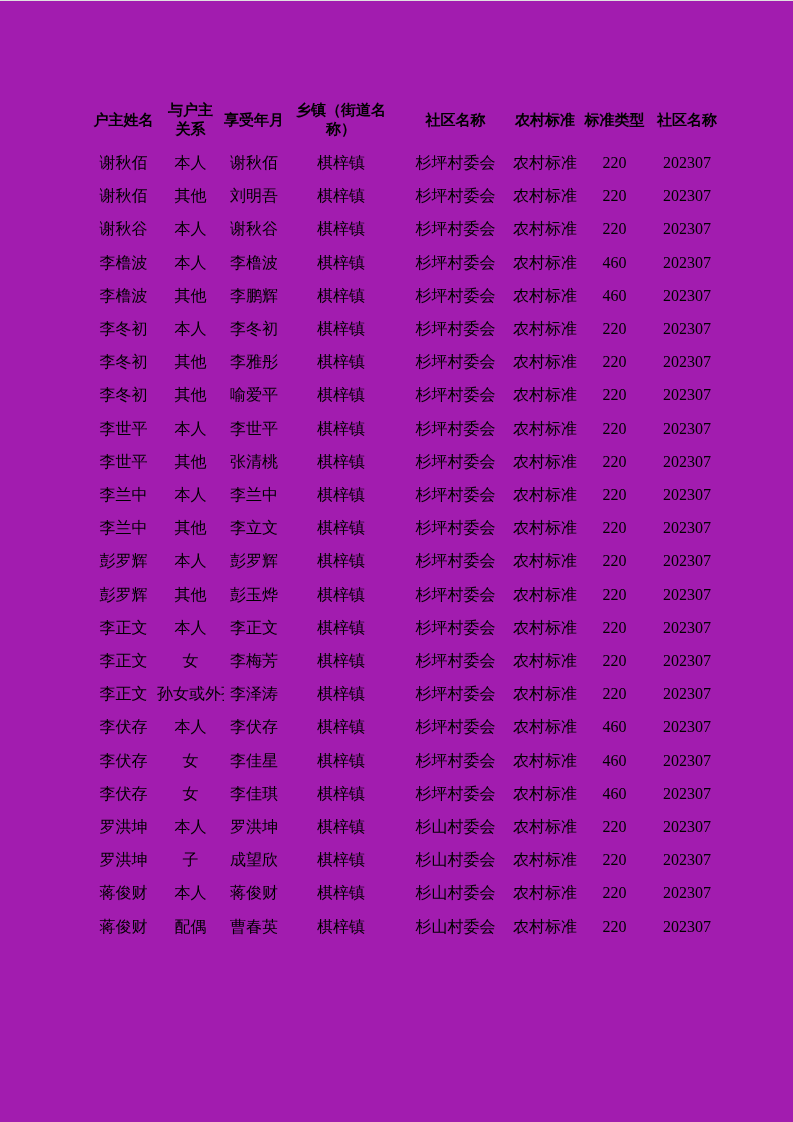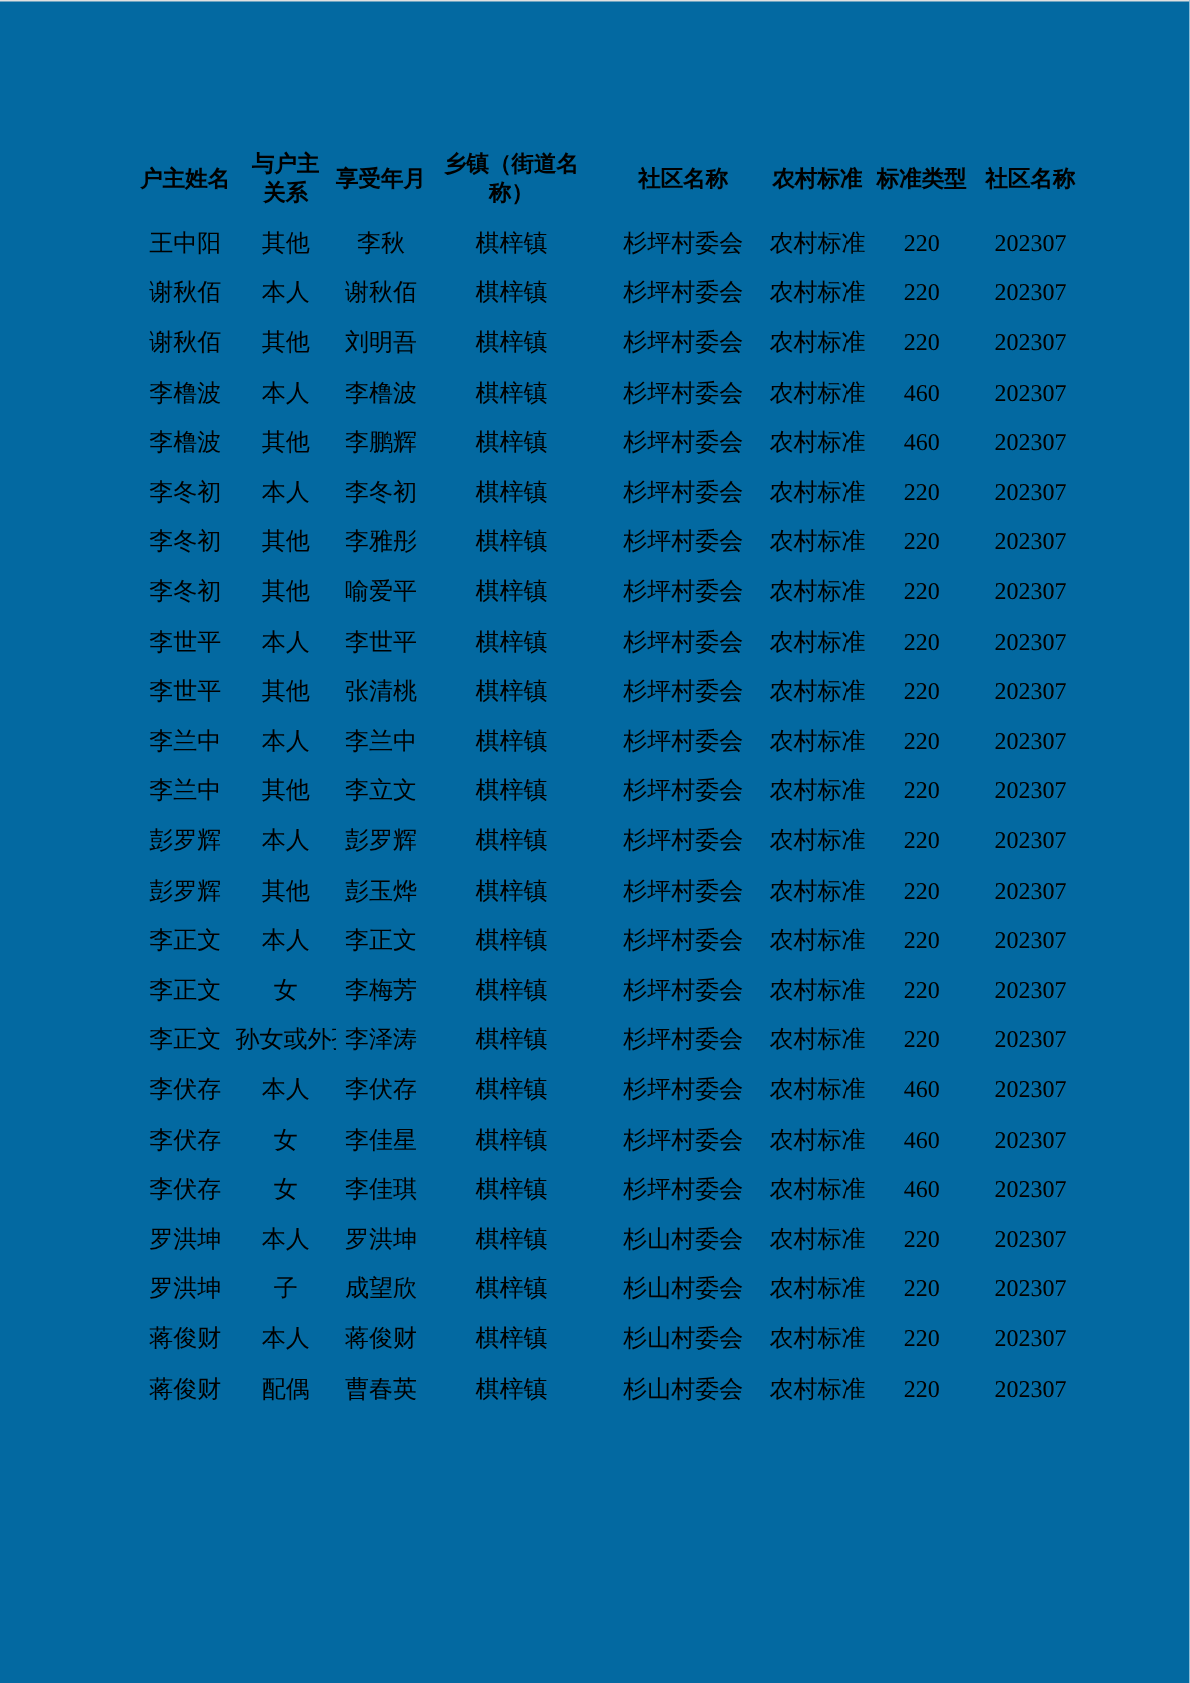--- a/index.html
+++ b/index.html
@@ -4,21 +4,21 @@
 <style>
   html, body {
     margin: 0;
     padding: 0;
     background: #ffffff;
   }
   .page {
     position: relative;
     width: 793px;
     height: 1122px;
-    background: #0369a1;
+    background: #a21caf;
     border-top: 1px solid #e0e0e0;
     box-sizing: border-box;
     overflow: hidden;
     font-family: "Liberation Serif", "DejaVu Serif", serif;
     color: #000000;
   }
   table.benefits {
     table-layout: fixed;
     border-collapse: collapse;
     width: 632px;
@@ -78,43 +78,43 @@
           <th>乡镇（街道名
 称）</th>
           <th>社区名称</th>
           <th>农村标准</th>
           <th>标准类型</th>
           <th>社区名称</th>
         </tr>
     </thead>
     <tbody>
         <tr>
-          <td>王中阳</td>
-          <td>其他</td>
-          <td>李秋</td>
-          <td>棋梓镇</td>
-          <td>杉坪村委会</td>
-          <td>农村标准</td>
-          <td>220</td>
-          <td>202307</td>
-        </tr>
-        <tr>
           <td>谢秋佰</td>
           <td>本人</td>
           <td>谢秋佰</td>
           <td>棋梓镇</td>
           <td>杉坪村委会</td>
           <td>农村标准</td>
           <td>220</td>
           <td>202307</td>
         </tr>
         <tr>
           <td>谢秋佰</td>
           <td>其他</td>
           <td>刘明吾</td>
+          <td>棋梓镇</td>
+          <td>杉坪村委会</td>
+          <td>农村标准</td>
+          <td>220</td>
+          <td>202307</td>
+        </tr>
+        <tr>
+          <td>谢秋谷</td>
+          <td>本人</td>
+          <td>谢秋谷</td>
           <td>棋梓镇</td>
           <td>杉坪村委会</td>
           <td>农村标准</td>
           <td>220</td>
           <td>202307</td>
         </tr>
         <tr>
           <td>李橹波</td>
           <td>本人</td>
           <td>李橹波</td>

